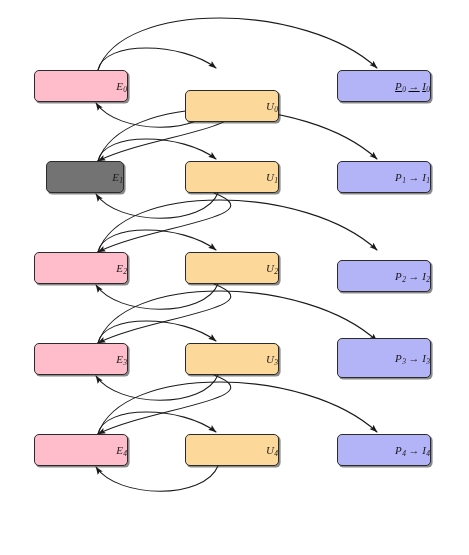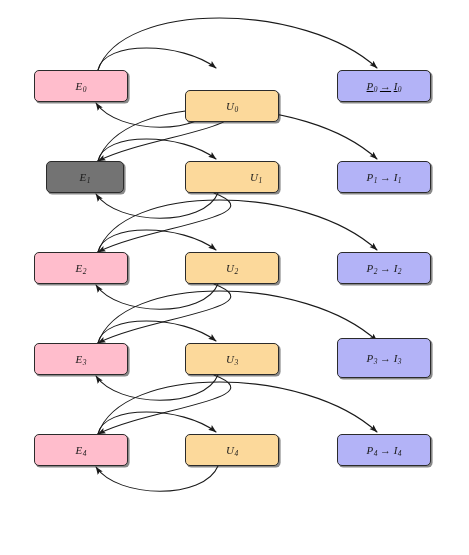--- a/index.html
+++ b/index.html
@@ -33,21 +33,21 @@
     width: 469px;
     height: 555px;
   }
   .node {
     position: absolute;
     box-sizing: border-box;
     border: 1px solid #2b2b2b;
     border-radius: 5px;
     display: flex;
     align-items: center;
-    justify-content: center;
+    justify-content: flex-end;
     box-shadow: 1.6px 1.6px 0 rgba(40,40,40,0.55);
   }
   .node-label {
     font-family: "Liberation Serif", serif;
     font-style: italic;
     font-size: 11px;
     color: #1a1a1a;
     letter-spacing: 0.2px;
     white-space: nowrap;
     line-height: 1;
@@ -117,21 +117,21 @@
       </div>
       <div class="node" style="left: 337px; top: 161px; width: 94px; height: 32px; background: rgb(179, 179, 247); border-color: rgb(43, 43, 43);">
         <span class="node-label">P<sub>1</sub><span class="arrow-glyph">→</span>I<sub>1</sub></span>
       </div>
       <div class="node" style="left: 34px; top: 252px; width: 94px; height: 32px; background: rgb(255, 189, 204); border-color: rgb(43, 43, 43);">
         <span class="node-label">E<sub>2</sub></span>
       </div>
       <div class="node" style="left: 185px; top: 252px; width: 94px; height: 32px; background: rgb(252, 217, 155); border-color: rgb(43, 43, 43);">
         <span class="node-label">U<sub>2</sub></span>
       </div>
-      <div class="node" style="left: 337px; top: 252px; width: 94px; height: 32px; background: rgb(179, 179, 247); border-color: rgb(43, 43, 43);">
+      <div class="node" style="left: 337px; top: 260px; width: 94px; height: 32px; background: rgb(179, 179, 247); border-color: rgb(43, 43, 43);">
         <span class="node-label">P<sub>2</sub><span class="arrow-glyph">→</span>I<sub>2</sub></span>
       </div>
       <div class="node" style="left: 34px; top: 343px; width: 94px; height: 32px; background: rgb(255, 189, 204); border-color: rgb(43, 43, 43);">
         <span class="node-label">E<sub>3</sub></span>
       </div>
       <div class="node" style="left: 185px; top: 343px; width: 94px; height: 32px; background: rgb(252, 217, 155); border-color: rgb(43, 43, 43);">
         <span class="node-label">U<sub>3</sub></span>
       </div>
       <div class="node" style="left: 337px; top: 338px; width: 94px; height: 40px; background: rgb(179, 179, 247); border-color: rgb(43, 43, 43);">
         <span class="node-label">P<sub>3</sub><span class="arrow-glyph">→</span>I<sub>3</sub></span>

